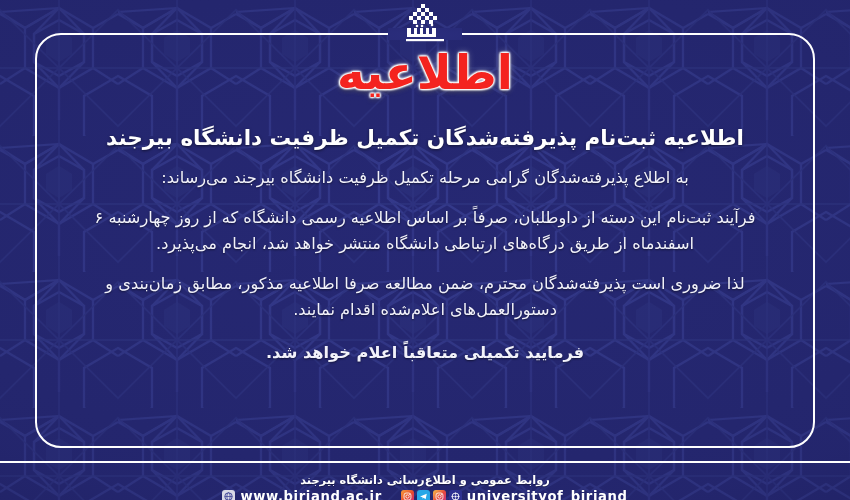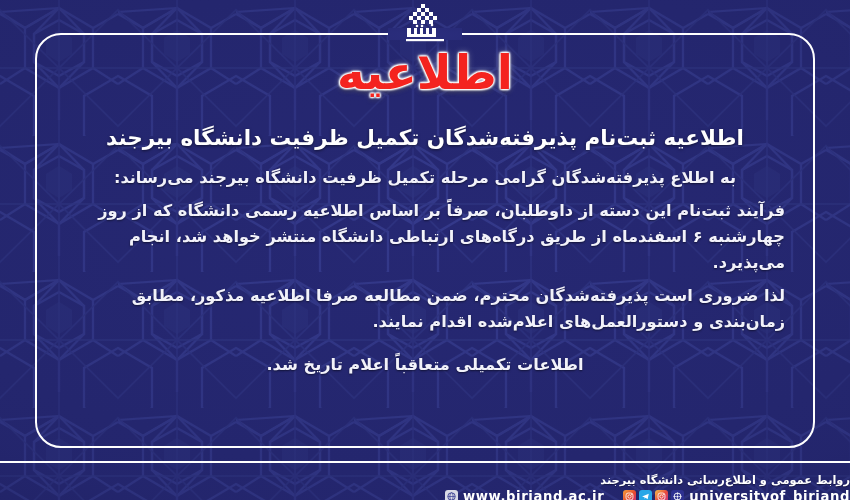--- a/index.html
+++ b/index.html
@@ -113,28 +113,28 @@
     white-space:nowrap;
   }
 
   .body-block {
     margin-top:13px;
     direction:rtl;
     width:100%;
   }
   .para {
     font-size:16.2px;
-    font-weight:bold;
+    font-weight:normal;
     color:#f2f2fa;
     line-height:1.60;
     direction:rtl;
     text-shadow:0 1px 2px rgba(0,0,0,.5);
     padding:0 4px;
   }
-  .para + .para { margin-top:7px;text-align:right; }
+  .para + .para { margin-top:14px; }
 
   .closing {
     margin-top:20px;
     font-size:16.2px;
     font-weight:bold;
     color:#f2f2fa;
     direction:rtl;
     text-shadow:0 1px 2px rgba(0,0,0,.5);
   }
 
@@ -145,21 +145,21 @@
     height:2px;
     background:#ffffff;
     z-index:5;
   }
   .footer {
     position:absolute;
     left:0; right:0; top:463px; bottom:0;
     z-index:6;
     display:flex;
     flex-direction:column;
-    align-items:flex-start;
+    align-items:center;
     justify-content:center;
     gap:1px;
     padding-top:14px;
   }
   .footer-org {
     font-size:11.4px;
     font-weight:bold;
     color:#ffffff;
     direction:rtl;
     letter-spacing:.2px;
@@ -269,21 +269,21 @@
     <div class="main-title">اطلاعیه</div>
 
     <div class="subtitle">اطلاعیه ثبت‌نام پذیرفته‌شدگان تکمیل ظرفیت دانشگاه بیرجند</div>
 
     <div class="body-block">
       <p class="para">به اطلاع پذیرفته‌شدگان گرامی مرحله تکمیل ظرفیت دانشگاه بیرجند می‌رساند:</p>
       <p class="para">فرآیند ثبت‌نام این دسته از داوطلبان، صرفاً بر اساس اطلاعیه رسمی دانشگاه که از روز چهارشنبه ۶ اسفندماه از طریق درگاه‌های ارتباطی دانشگاه منتشر خواهد شد، انجام می‌پذیرد.</p>
       <p class="para">لذا ضروری است پذیرفته‌شدگان محترم، ضمن مطالعه صرفا اطلاعیه مذکور، مطابق زمان‌بندی و دستورالعمل‌های اعلام‌شده اقدام نمایند.</p>
     </div>
 
-    <div class="closing">اطلاعات تکمیلی متعاقباً اعلام تاریخ شد.</div>
+    <div class="closing">فرمایید تکمیلی متعاقباً اعلام خواهد شد.</div>
   </div>
 
   <div class="footer-rule"></div>
 
   <div class="footer">
     <div class="footer-org">روابط عمومی و اطلاع‌رسانی دانشگاه بیرجند</div>
 
     <div class="footer-links">
 
       <div class="link-group">

